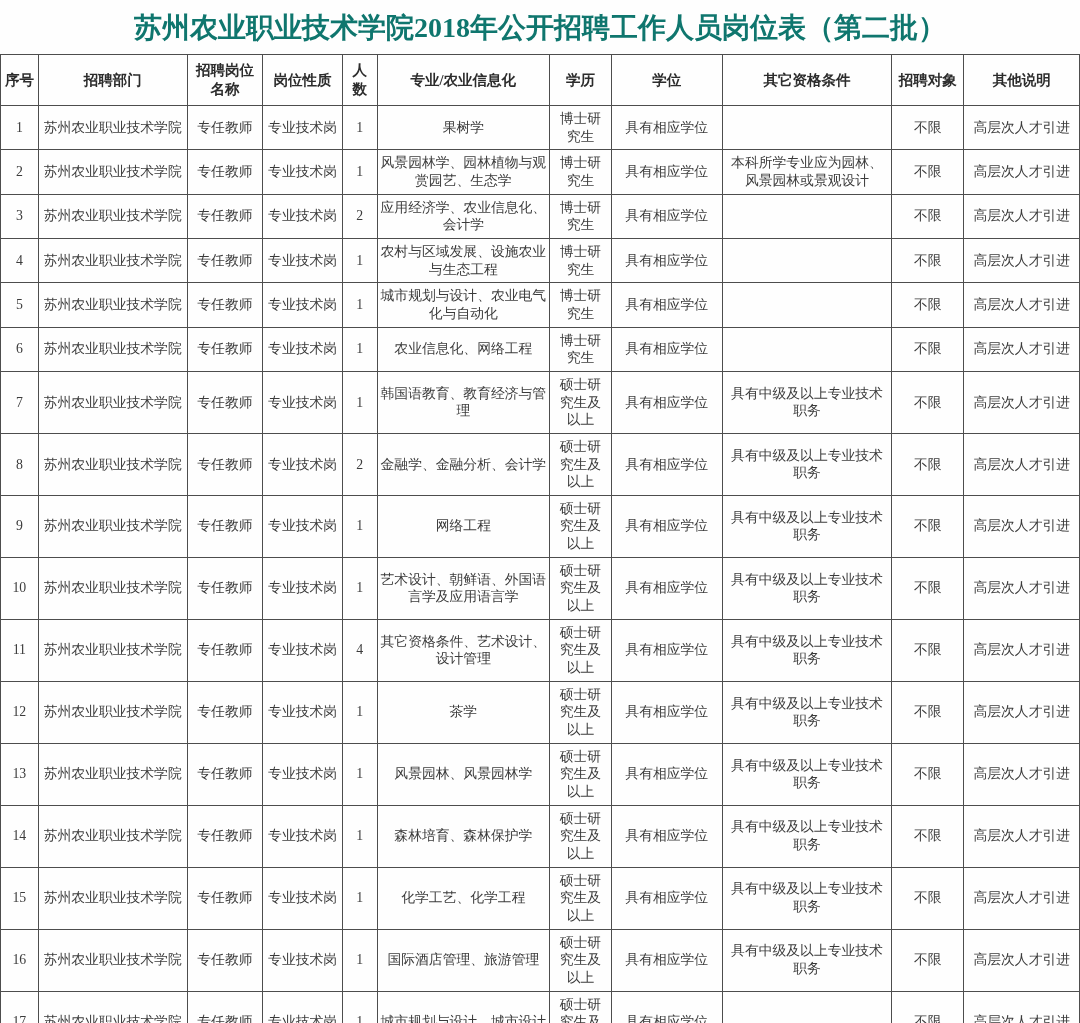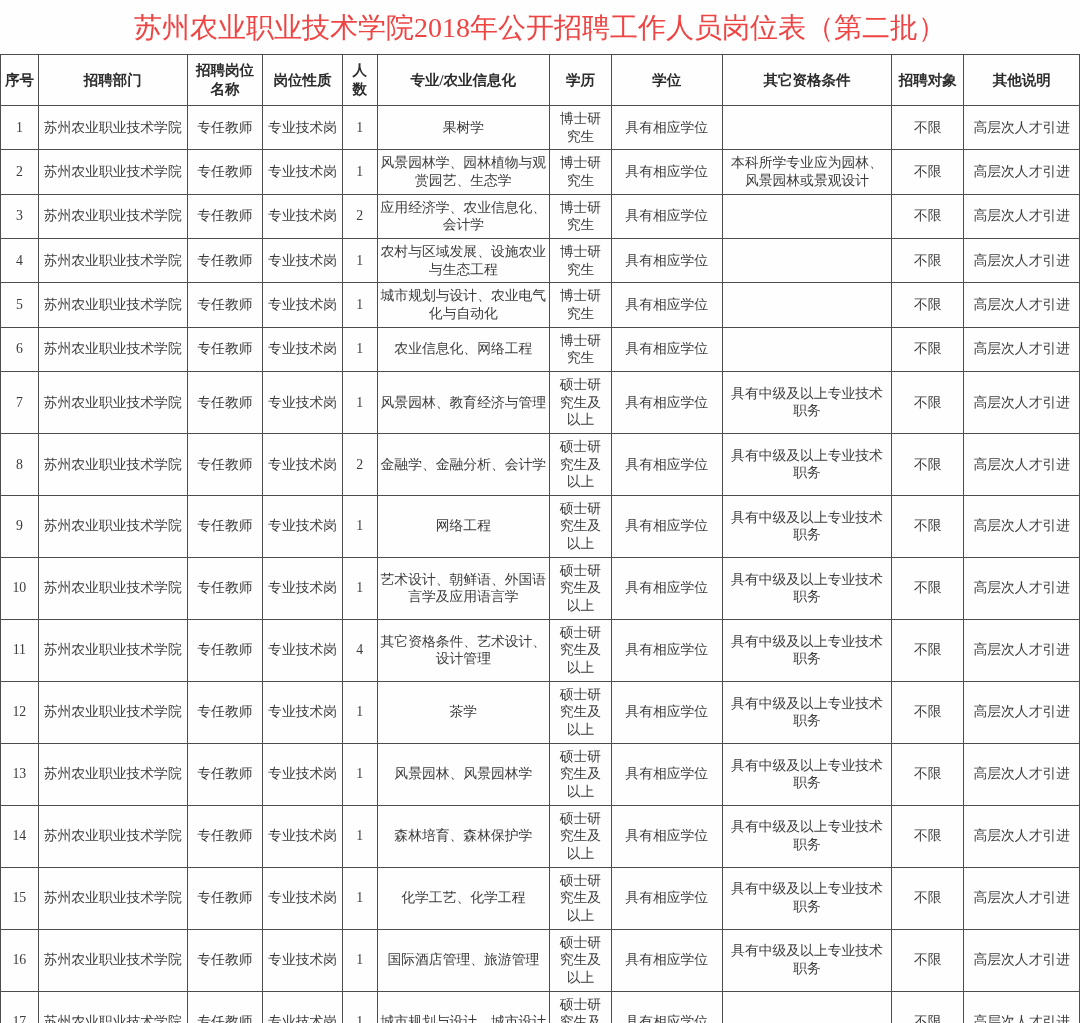--- a/index.html
+++ b/index.html
@@ -13,23 +13,23 @@
     color: #3b3b3b;
   }
   .page {
     width: 1080px;
     height: 1023px;
     background: #fefefe;
     overflow: hidden;
   }
   .doc-title {
     text-align: center;
-    font-weight: normal;
+    font-weight: bold;
     font-size: 28px;
-    color: #ef4444;
+    color: #0f766e;
     padding: 9px 0 7px 0;
     letter-spacing: 0px;
     font-family: "Liberation Serif", "DejaVu Serif", serif;
   }
   table.positions {
     width: 1080px;
     border-collapse: collapse;
     table-layout: fixed;
   }
   table.positions th,
@@ -168,21 +168,21 @@
           <td></td>
           <td>不限</td>
           <td>高层次人才引进</td>
         </tr>
         <tr>
           <td>7</td>
           <td>苏州农业职业技术学院</td>
           <td>专任教师</td>
           <td>专业技术岗</td>
           <td>1</td>
-          <td>风景园林、教育经济与管理</td>
+          <td>韩国语教育、教育经济与管理</td>
           <td>硕士研究生及以上</td>
           <td>具有相应学位</td>
           <td>具有中级及以上专业技术职务</td>
           <td>不限</td>
           <td>高层次人才引进</td>
         </tr>
         <tr>
           <td>8</td>
           <td>苏州农业职业技术学院</td>
           <td>专任教师</td>

